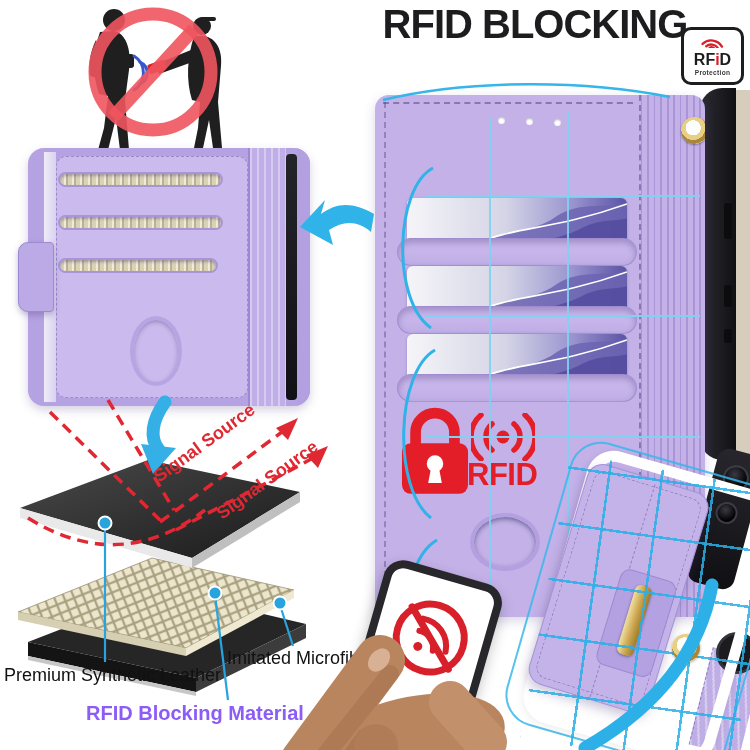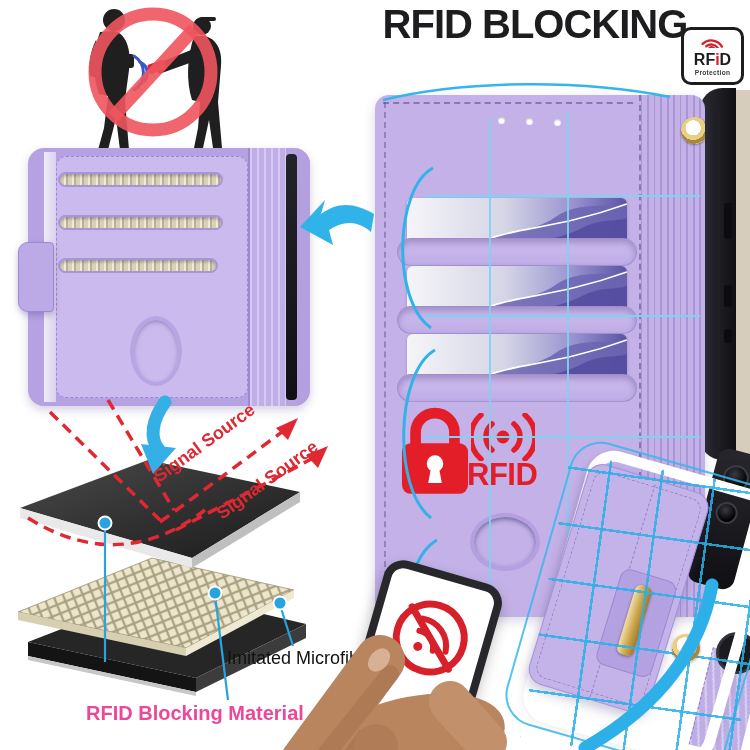--- a/index.html
+++ b/index.html
@@ -37,21 +37,21 @@
             background-image:repeating-linear-gradient(90deg,rgba(255,255,255,.35) 0 2px,rgba(0,0,0,0) 2px 7px);}
   .cl-dark{left:258px;top:6px;width:11px;height:246px;background:linear-gradient(180deg,#23232a,#101015);border-radius:4px;}
   .cl-back{left:269px;top:0;width:13px;height:258px;background:#b3a0e0;}
   .cl-clasp{left:18px;top:242px;width:36px;height:70px;background:#bcaae6;border:1px solid #9d89d2;
             border-radius:10px 4px 4px 10px;box-shadow:0 3px 6px rgba(90,70,140,.35);z-index:3;}
 
   
   .lbl{color:#111;font-size:18px;white-space:nowrap;}
   .lbl-leather{left:4px;top:665px;}
   .lbl-micro{left:227px;top:648px;}
-  .lbl-block{left:86px;top:702px;font-size:20px;font-weight:700;color:#ec4899;text-align:right;}
+  .lbl-block{left:86px;top:702px;font-size:20px;font-weight:700;color:#8b5cf6;text-align:right;}
   .sig-label{color:#e02832;font-size:18px;font-weight:700;white-space:nowrap;
              transform:rotate(-36deg);transform-origin:left center;}
   .sig1{left:156px;top:468px;}
   .sig2{left:219px;top:505px;}
 
   
   .case-center{left:375px;top:95px;width:330px;height:522px;background:#c3b1e8;
                border-radius:14px 14px 0 0;overflow:hidden;box-shadow:0 4px 12px rgba(90,70,140,.22);}
   .cc-stitch-top{left:8px;top:7px;width:250px;border-top:2px dashed rgba(80,60,130,.5);}
   .cc-stitch-left{left:9px;top:7px;height:505px;border-left:2px dashed rgba(80,60,130,.4);}
@@ -224,20 +224,21 @@
       <line x1="280" y1="215" x2="293" y2="256"></line>
     </g>
     <g fill="#29a3dd" stroke="#fff" stroke-width="2">
       <circle cx="105" cy="133" r="6.5"></circle>
       <circle cx="215" cy="203" r="6.5"></circle>
       <circle cx="280" cy="213" r="6.5"></circle>
     </g>
   </svg>
   <div class="abs sig-label sig1 z4">Signal Source</div>
   <div class="abs sig-label sig2 z4">Signal Source</div>
+  <div class="abs lbl lbl-leather z4">Premium Synthetic Leather</div>
   <div class="abs lbl lbl-micro z4">Imitated Microfiber</div>
   <div class="abs lbl lbl-block z4">RFID Blocking Material</div>
 
   <div class="abs pr-cream z4"></div>
   <div class="abs phone-right z4"></div>
   <div class="abs pr-btn z4" style="top:203px;height:36px"></div>
   <div class="abs pr-btn z4" style="top:285px;height:22px"></div>
   <div class="abs pr-btn z4" style="top:329px;height:14px"></div>
 
   <div class="abs case-center z5">

